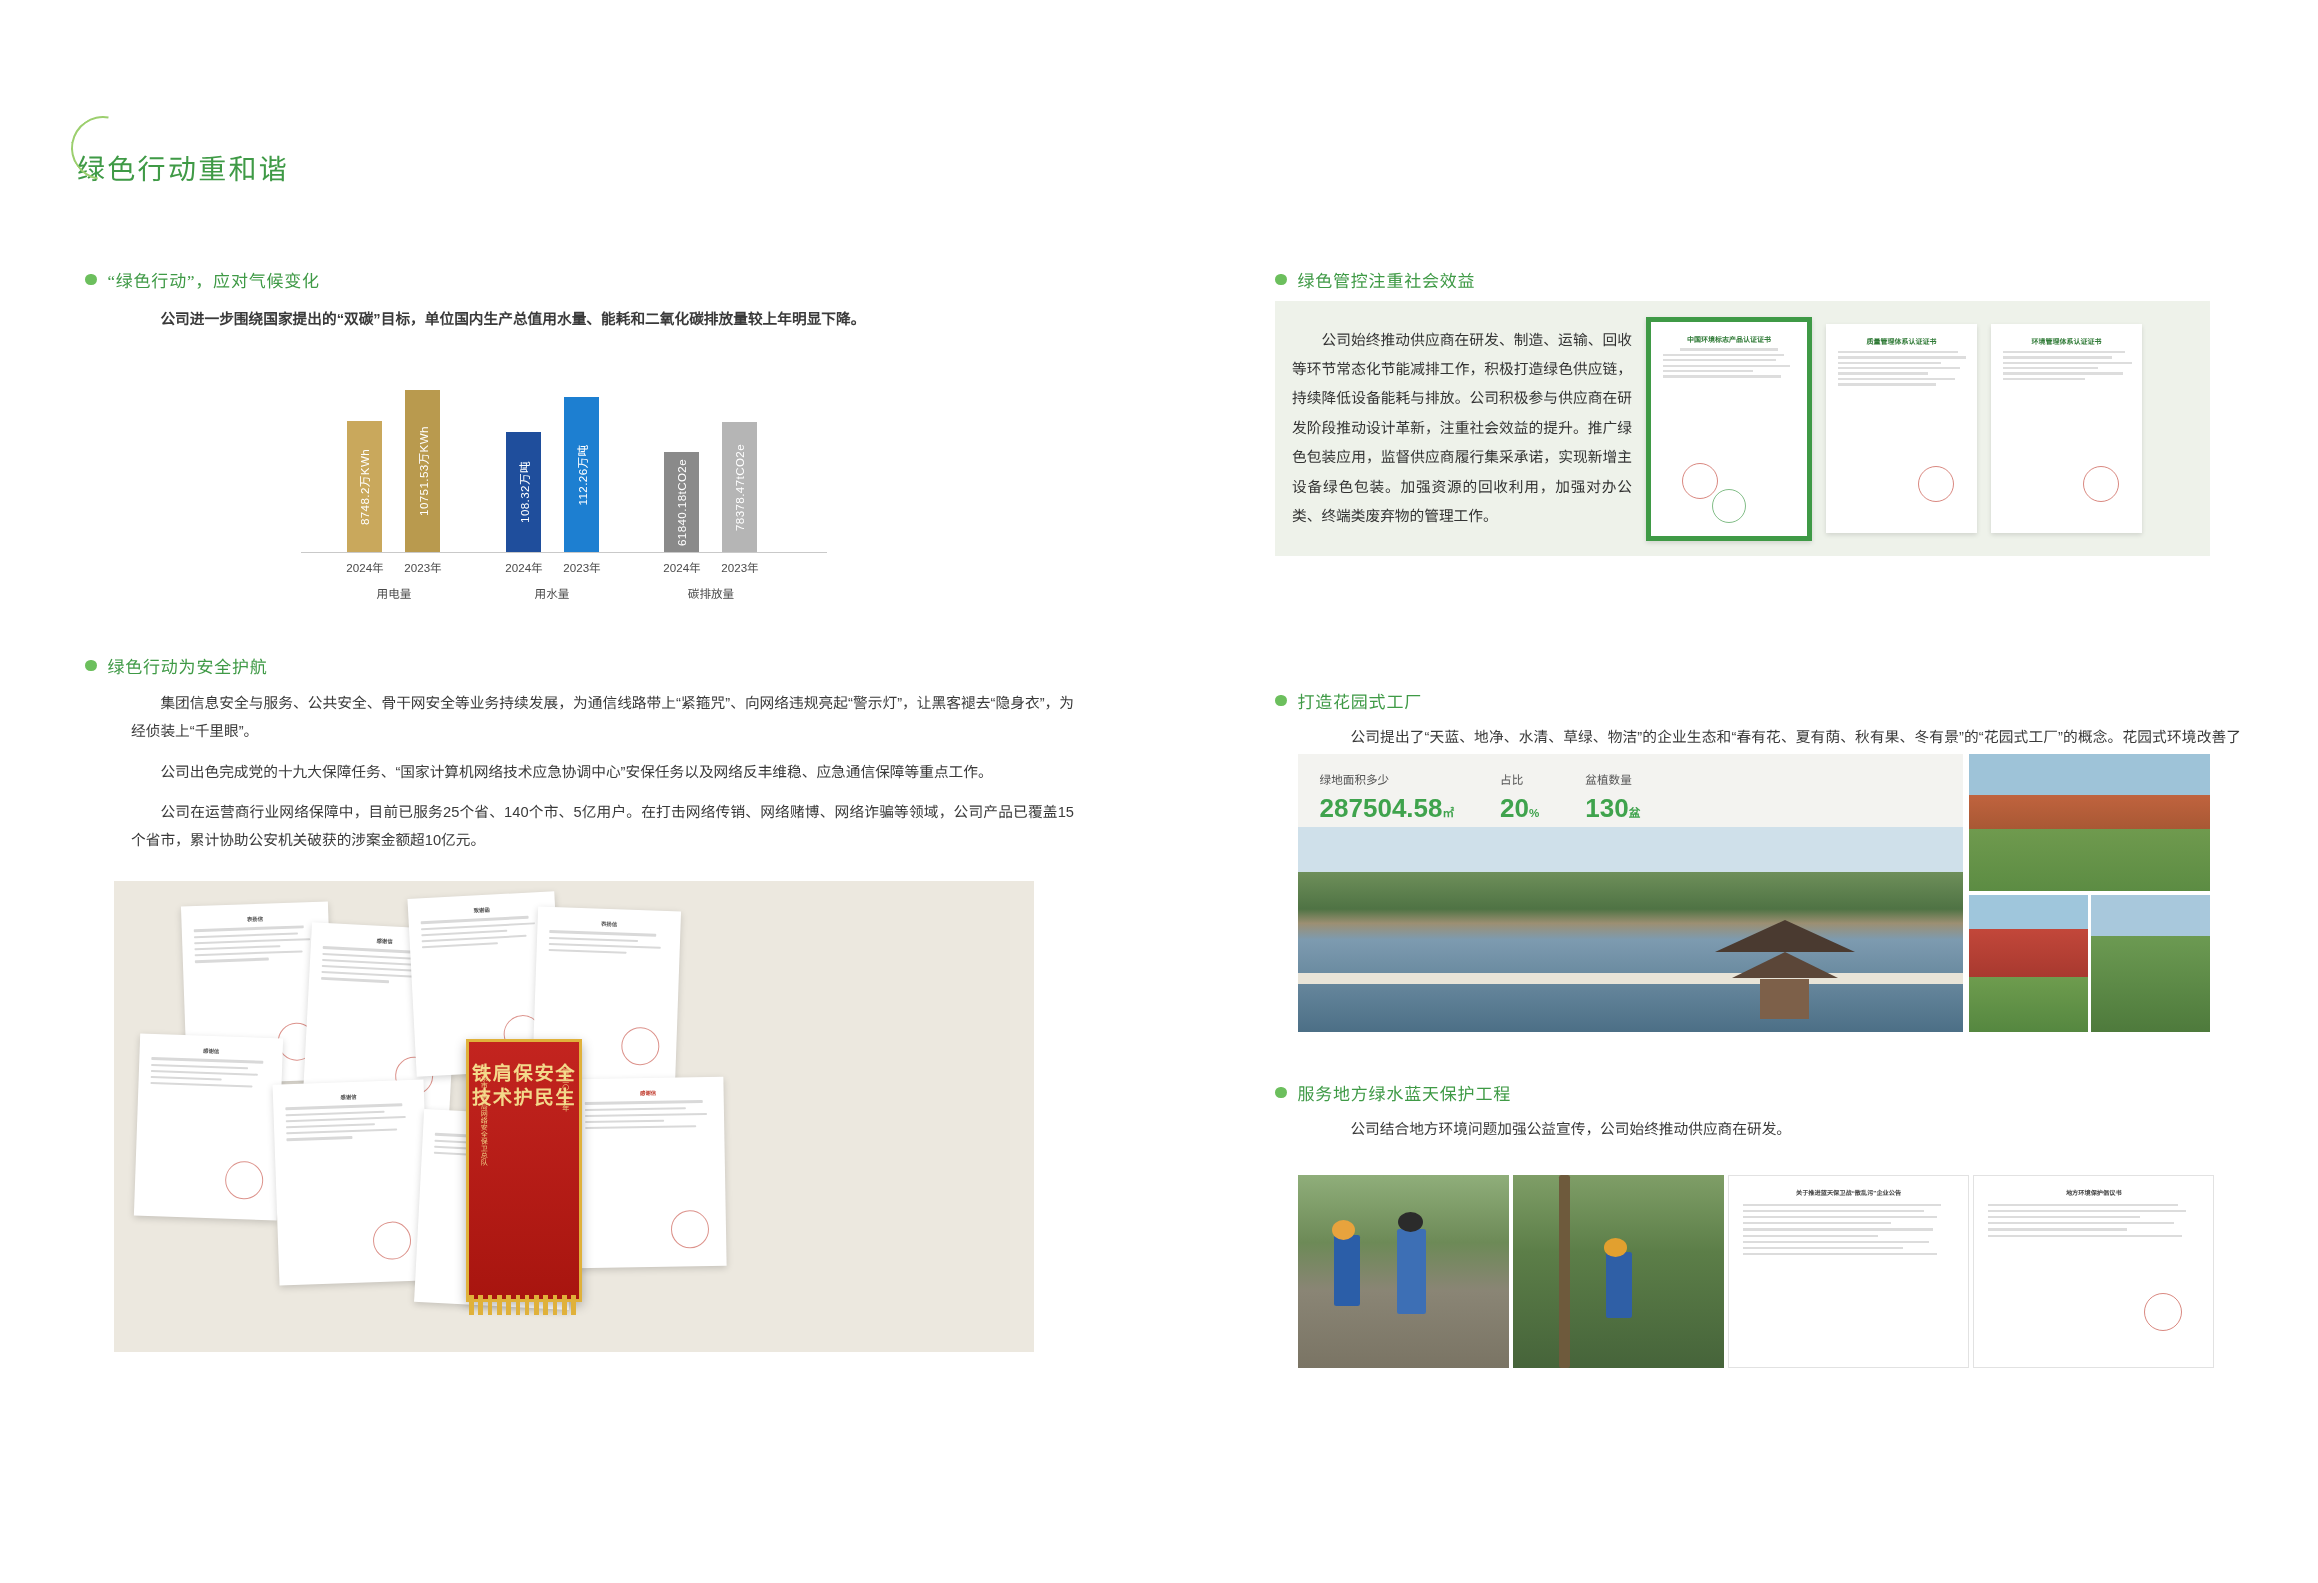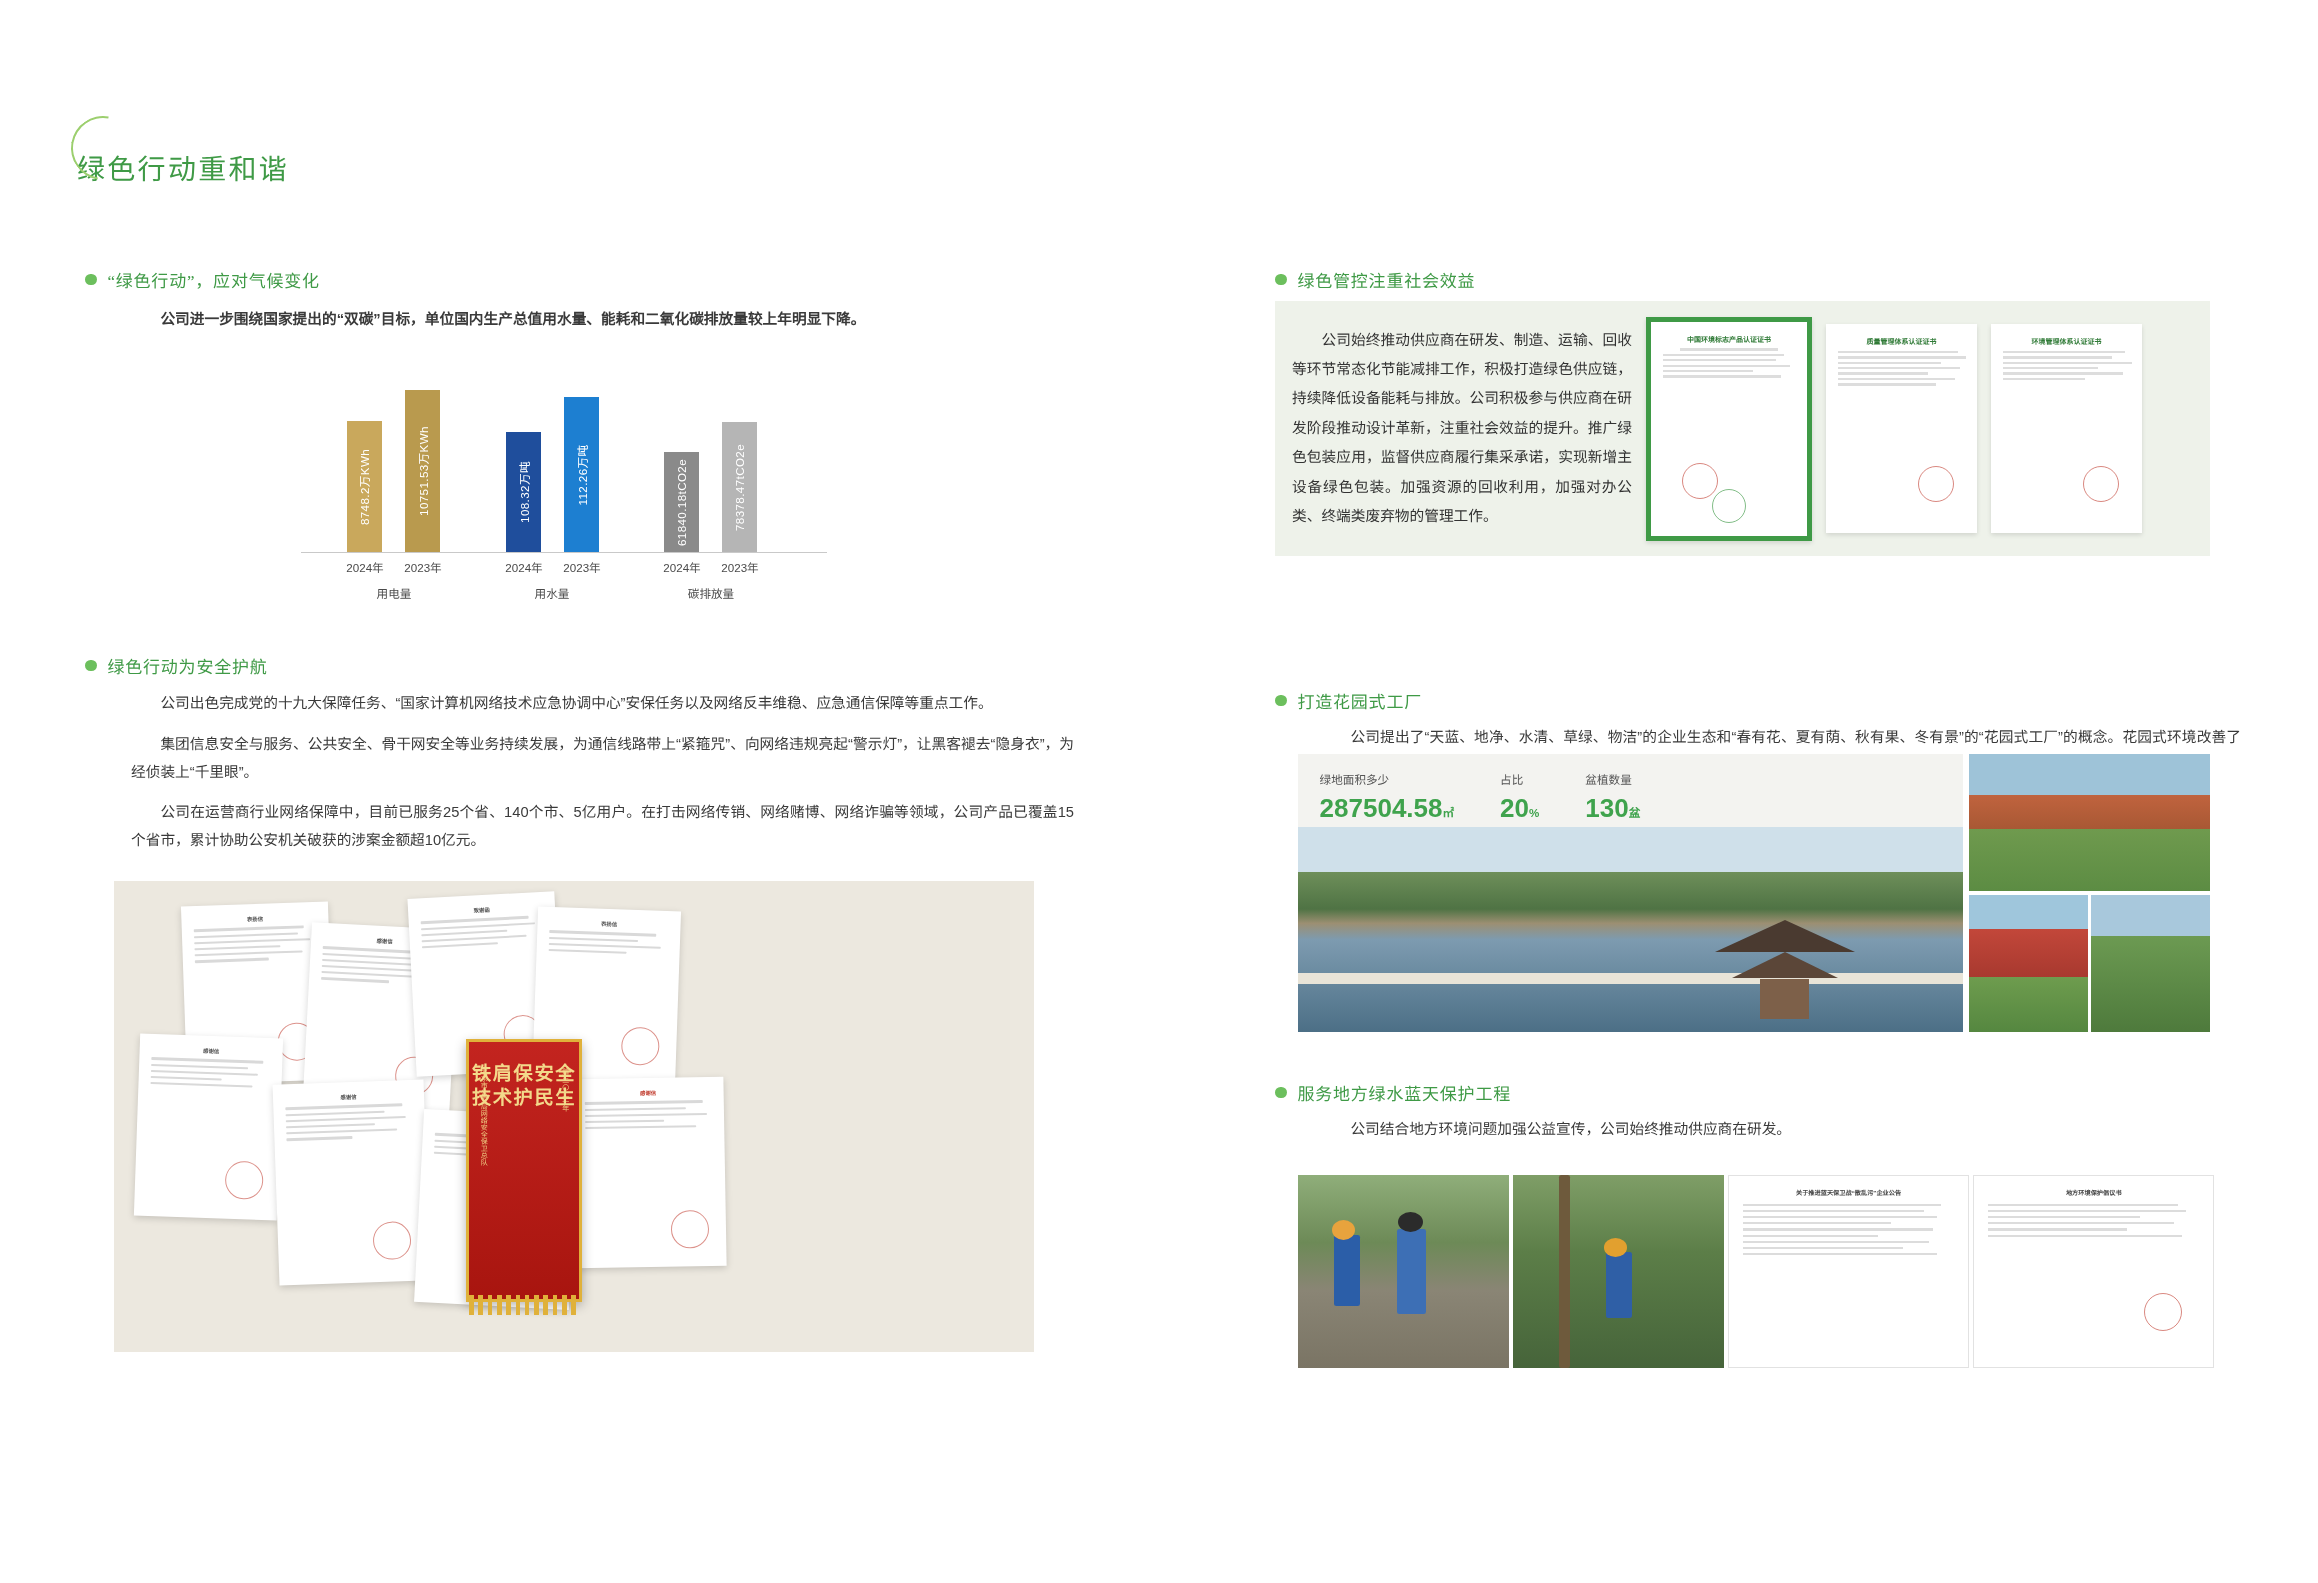--- a/index.html
+++ b/index.html
@@ -155,22 +155,22 @@
       <span class="grp" style="left:410px;">碳排放量</span>
     </div>
   </div>
 
   <div class="blk-b">
     <div class="bullet-head">
       <span class="dot"></span>
       <span class="bullet-label">绿色行动为安全护航</span>
     </div>
     <div class="paras">
+      <p class="para">集团信息安全与服务、公共安全、骨干网安全等业务持续发展，为通信线路带上“紧箍咒”、向网络违规亮起“警示灯”，让黑客褪去“隐身衣”，为经侦装上“千里眼”。</p>
       <p class="para">公司出色完成党的十九大保障任务、“国家计算机网络技术应急协调中心”安保任务以及网络反丰维稳、应急通信保障等重点工作。</p>
-      <p class="para">集团信息安全与服务、公共安全、骨干网安全等业务持续发展，为通信线路带上“紧箍咒”、向网络违规亮起“警示灯”，让黑客褪去“隐身衣”，为经侦装上“千里眼”。</p>
       <p class="para">公司在运营商行业网络保障中，目前已服务25个省、140个市、5亿用户。在打击网络传销、网络赌博、网络诈骗等领域，公司产品已覆盖15个省市，累计协助公安机关破获的涉案金额超10亿元。</p>
     </div>
   </div>
 
   <div class="collage">
     <div class="doc" style="left:70px;top:23px;width:147px;height:178px;transform:rotate(-2deg);">
       <div class="dt">表扬信</div>
       <div class="ln" style="width:90%"></div>
         <div class="ln" style="width:85%"></div>
         <div class="ln" style="width:95%"></div>

